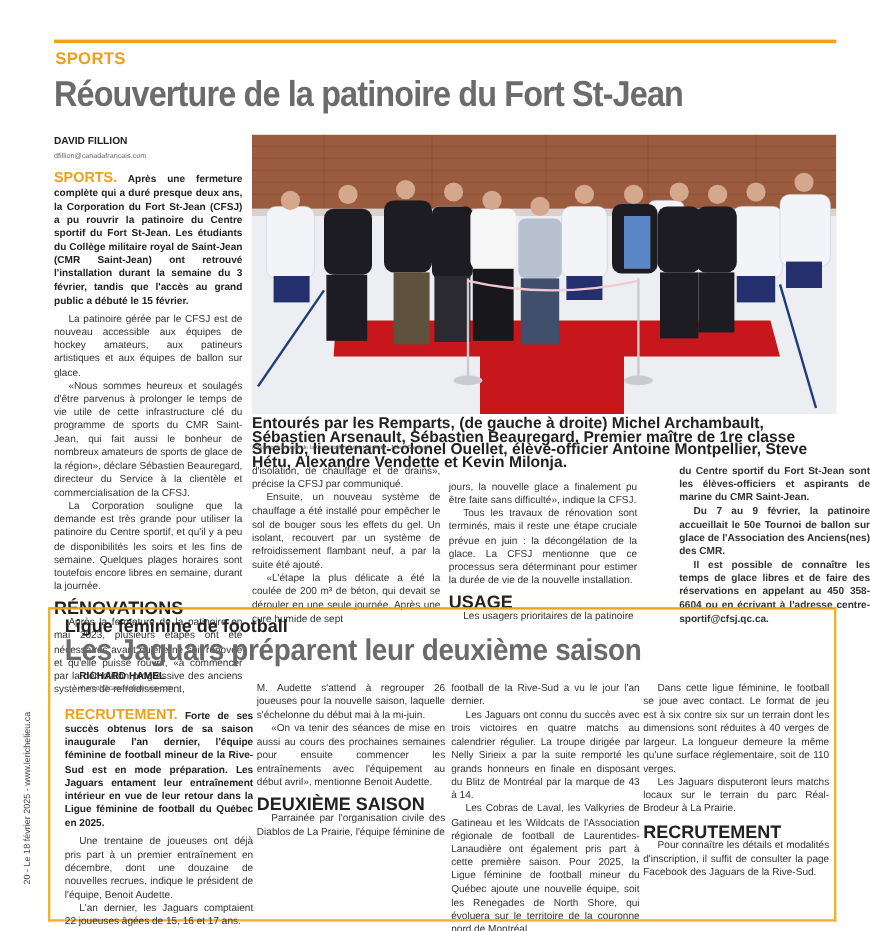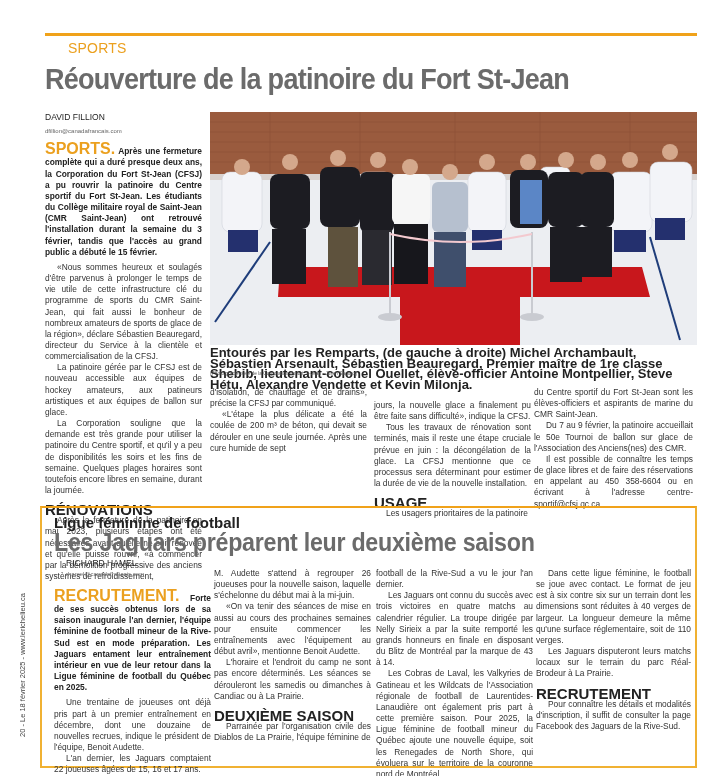--- a/index.html
+++ b/index.html
@@ -1,32 +1,32 @@
 <!DOCTYPE html>
 <html><head>
 <meta charset="utf-8">
 <style>
   * { box-sizing: border-box; margin: 0; padding: 0; }
   html, body { width: 725px; height: 776px; background: #ffffff; overflow: hidden; }
   body { font-family: "Liberation Sans", "DejaVu Sans", sans-serif; color: #2a2a2a; position: relative; }
 
   .top-rule { position: absolute; left: 45px; top: 33px; width: 652px; height: 3px; background: #f0a21a; }
-  .section-label { position: absolute; left: 46px; top: 40px; font-size: 14px; font-weight: normal; color: #eba01f; letter-spacing: 0.2px; margin-left: 22px; }
+  .section-label { position: absolute; left: 46px; top: 40px; font-size: 14px; font-weight: bold; color: #eba01f; letter-spacing: 0.2px; }
   .headline { position: absolute; left: 45px; top: 62px; width: 660px; font-size: 30px; font-weight: bold; color: #6b6b6b; letter-spacing: -0.8px; white-space: nowrap; transform: scaleX(0.9); transform-origin: left top; }
 
   .col { position: absolute; font-size: 8.4px; line-height: 11.15px; text-align: justify; color: #333; }
   .col p { text-indent: 12px; }
   .col p.noindent { text-indent: 0; }
   .col h3 { font-size: 15px; font-weight: bold; color: #222; margin-top: 8px; margin-bottom: 0px; }
 
-  .byline { font-size: 8.5px; font-weight: normal; color: #222; }
+  .byline { font-size: 8.5px; font-weight: bold; color: #222; }
   .email { font-size: 6px; color: #666; margin-top: 3px; margin-bottom: 6px; }
 
   .lead { font-weight: bold; color: #222; text-indent: 0 !important; margin-bottom: 4px; }
-  .kicker { color: #eba01f; font-weight: bold; font-size: 16px; }
+  .kicker { color: #eba01f; font-weight: bold; font-size: 12px; }
 
   .photo { position: absolute; left: 210px; top: 112px; width: 487px; height: 233px; overflow: hidden; background: #efe9e6; }
   .caption { position: absolute; left: 210px; top: 348px; width: 490px; font-size: 13px; line-height: 10.6px; font-weight: bold; color: #222; }
   .credit { position: absolute; left: 210px; top: 371px; font-size: 4.8px; color: #555; }
 
   .box { position: absolute; left: 40px; top: 506px; width: 657px; height: 262px; border: 2px solid #f0b132; border-top: 2px solid #f0a21a; }
   .box-kicker { position: absolute; left: 54px; top: 514px; font-size: 15px; font-weight: bold; color: #222; }
   .box-title { position: absolute; left: 54px; top: 528px; font-size: 25px; font-weight: bold; color: #6b6b6b; letter-spacing: -0.3px; white-space: nowrap; transform: scaleX(0.93); transform-origin: left top; }
   .box-byline { position: absolute; left: 54px; top: 558px; margin-left: 12px; }
 
@@ -36,22 +36,22 @@
 <body>
 
 <div class="top-rule"></div>
 <div class="section-label">SPORTS</div>
 <h1 class="headline">Réouverture de la patinoire du Fort St-Jean</h1>
 
 <div class="col" style="left:45px; top:112px; width:157px;">
   <div class="byline">DAVID FILLION</div>
   <div class="email">dfillion@canadafrancais.com</div>
   <p class="lead"><span class="kicker">SPORTS.</span> <span>Après une fermeture complète qui a duré presque deux ans, la Corporation du Fort St-Jean (CFSJ) a pu rouvrir la patinoire du Centre sportif du Fort St-Jean. Les étudiants du Collège militaire royal de Saint-Jean (CMR Saint-Jean) ont retrouvé l'installation durant la semaine du 3 février, tandis que l'accès au grand public a débuté le 15 février.</span></p>
+  <p>La patinoire gérée par le CFSJ est de nouveau accessible aux équipes de hockey amateurs, aux patineurs artistiques et aux équipes de ballon sur glace.</p>
   <p>«Nous sommes heureux et soulagés d'être parvenus à prolonger le temps de vie utile de cette infrastructure clé du programme de sports du CMR Saint-Jean, qui fait aussi le bonheur de nombreux amateurs de sports de glace de la région», déclare Sébastien Beauregard, directeur du Service à la clientèle et commercialisation de la CFSJ.</p>
-  <p>La patinoire gérée par le CFSJ est de nouveau accessible aux équipes de hockey amateurs, aux patineurs artistiques et aux équipes de ballon sur glace.</p>
   <p>La Corporation souligne que la demande est très grande pour utiliser la patinoire du Centre sportif, et qu'il y a peu de disponibilités les soirs et les fins de semaine. Quelques plages horaires sont toutefois encore libres en semaine, durant la journée.</p>
   <h3>RÉNOVATIONS</h3>
   <p>Après la fermeture de la patinoire en mai 2023, plusieurs étapes ont été nécessaires avant qu'elle ne soit rénovée et qu'elle puisse rouvrir, «à commencer par la démolition progressive des anciens systèmes de refroidissement,</p>
 </div>
 
 <div class="photo">
   <svg width="487" height="233" viewBox="0 0 487 233">
 
     <rect x="0" y="0" width="487" height="62" fill="#9a5b3e"></rect>
     <g stroke="#7f4630" stroke-width="0.6" opacity="0.6">
@@ -134,31 +134,32 @@
       <line x1="5" y1="210" x2="60" y2="130"></line>
       <line x1="440" y1="125" x2="470" y2="228"></line>
     </g>
   </svg>
 </div>
 <div class="caption">Entourés par les Remparts, (de gauche à droite) Michel Archambault, Sébastien Arsenault, Sébastien Beauregard, Premier maître de 1re classe Shebib, lieutenant-colonel Ouellet, élève-officier Antoine Montpellier, Steve Hétu, Alexandre Vendette et Kevin Milonja.</div>
 <div class="credit">(Photo gracieuseté de la Corporation du fort St-Jean - Julien Saguez)</div>
 
 <div class="col" style="left:210px; top:387px; width:157px;">
   <p class="noindent">d'isolation, de chauffage et de drains», précise la CFSJ par communiqué.</p>
+  <p>Ensuite, un nouveau système de chauffage a été installé pour empêcher le sol de bouger sous les effets du gel. Un isolant, recouvert par un système de refroidissement flambant neuf, a par la suite été ajouté.</p>
   <p>«L'étape la plus délicate a été la coulée de 200 m³ de béton, qui devait se dérouler en une seule journée. Après une cure humide de sept</p>
 </div>
 
 <div class="col" style="left:374px; top:400px; width:157px;">
   <p class="noindent">jours, la nouvelle glace a finalement pu être faite sans difficulté», indique la CFSJ.</p>
   <p>Tous les travaux de rénovation sont terminés, mais il reste une étape cruciale prévue en juin : la décongélation de la glace. La CFSJ mentionne que ce processus sera déterminant pour estimer la durée de vie de la nouvelle installation.</p>
   <h3>USAGE</h3>
   <p>Les usagers prioritaires de la patinoire</p>
 </div>
 
-<div class="col" style="left:534px; top:387px; width:159px;">
+<div class="col" style="left:566px; top:387px; width:159px;font-weight:bold;">
   <p class="noindent">du Centre sportif du Fort St-Jean sont les élèves-officiers et aspirants de marine du CMR Saint-Jean.</p>
   <p>Du 7 au 9 février, la patinoire accueillait le 50e Tournoi de ballon sur glace de l'Association des Anciens(nes) des CMR.</p>
   <p>Il est possible de connaître les temps de glace libres et de faire des réservations en appelant au 450 358-6604 ou en écrivant à l'adresse centre-sportif@cfsj.qc.ca.</p>
 </div>
 
 <div class="box"></div>
 <div class="box-kicker">Ligue féminine de football</div>
 <h2 class="box-title">Les Jaguars préparent leur deuxième saison</h2>
 <div class="box-byline">
   <div class="byline">RICHARD HAMEL</div>
@@ -167,21 +168,20 @@
 
 <div class="col" style="left:54px; top:590px; width:157px;">
   <p class="lead"><span class="kicker">RECRUTEMENT.</span> <span>Forte de ses succès obtenus lors de sa saison inaugurale l'an dernier, l'équipe féminine de football mineur de la Rive-Sud est en mode préparation. Les Jaguars entament leur entraînement intérieur en vue de leur retour dans la Ligue féminine de football du Québec en 2025.</span></p>
   <p>Une trentaine de joueuses ont déjà pris part à un premier entraînement en décembre, dont une douzaine de nouvelles recrues, indique le président de l'équipe, Benoit Audette.</p>
   <p>L'an dernier, les Jaguars comptaient 22 joueuses âgées de 15, 16 et 17 ans.</p>
 </div>
 
 <div class="col" style="left:214px; top:568px; width:157px;">
   <p class="noindent">M. Audette s'attend à regrouper 26 joueuses pour la nouvelle saison, laquelle s'échelonne du début mai à la mi-juin.</p>
   <p>«On va tenir des séances de mise en aussi au cours des prochaines semaines pour ensuite commencer les entraînements avec l'équipement au début avril», mentionne Benoit Audette.</p>
-  <p>L'horaire et l'endroit du camp ne sont pas encore déterminés. Les séances se dérouleront les samedis ou dimanches à Candiac ou à La Prairie.</p>
   <h3>DEUXIÈME SAISON</h3>
   <p>Parrainée par l'organisation civile des Diablos de La Prairie, l'équipe féminine de</p>
 </div>
 
 <div class="col" style="left:376px; top:568px; width:157px;">
   <p class="noindent">football de la Rive-Sud a vu le jour l'an dernier.</p>
   <p>Les Jaguars ont connu du succès avec trois victoires en quatre matchs au calendrier régulier. La troupe dirigée par Nelly Sirieix a par la suite remporté les grands honneurs en finale en disposant du Blitz de Montréal par la marque de 43 à 14.</p>
   <p>Les Cobras de Laval, les Valkyries de Gatineau et les Wildcats de l'Association régionale de football de Laurentides-Lanaudière ont également pris part à cette première saison. Pour 2025, la Ligue féminine de football mineur du Québec ajoute une nouvelle équipe, soit les Renegades de North Shore, qui évoluera sur le territoire de la couronne nord de Montréal.</p>
 </div>
 

